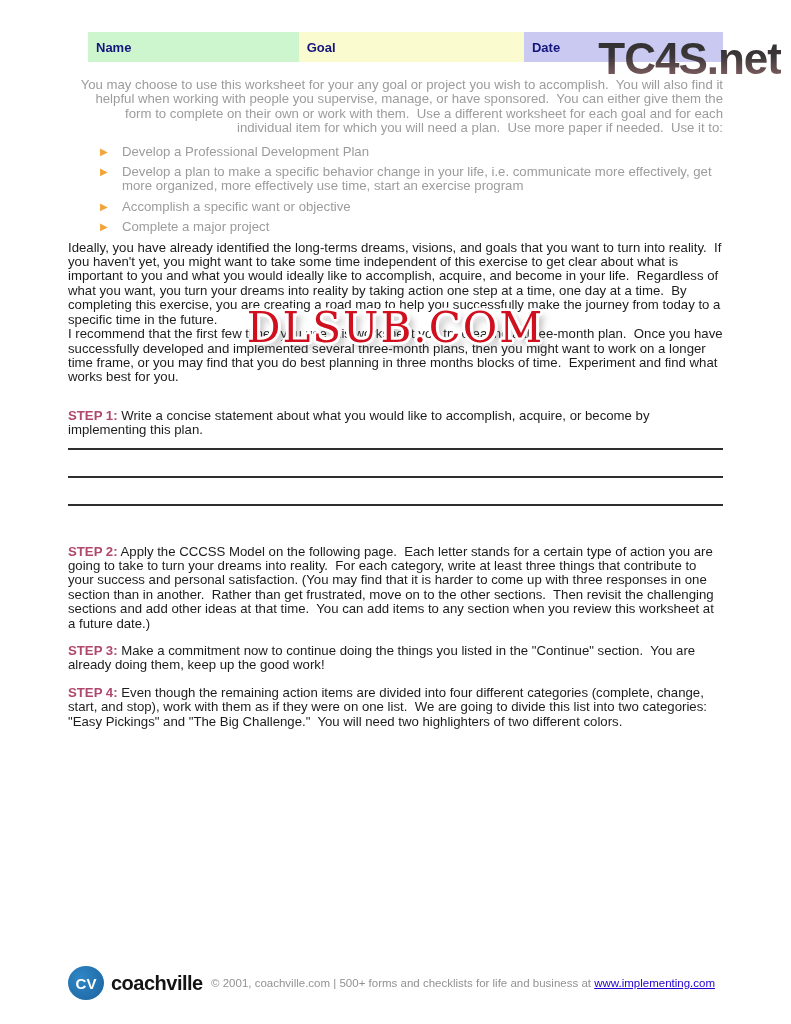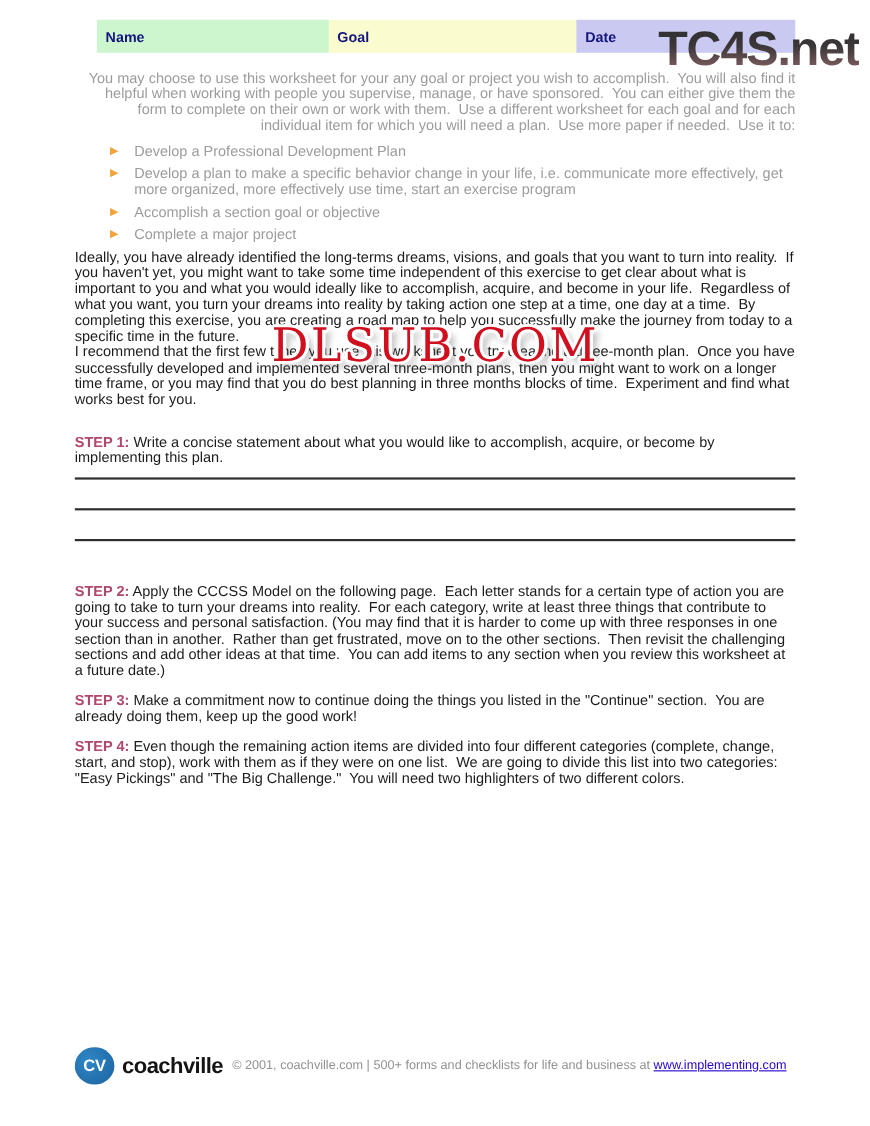--- a/index.html
+++ b/index.html
@@ -26,21 +26,21 @@
   }
 
   
   .title { margin-top:58px; text-align:center; color:#0e94c8; font-weight:bold;
            font-size:34px; line-height:48px; letter-spacing:0px; }
 
   
   .content { margin:0 68px; width:655px; }
 
   
-  .hdr-table { display:flex; height:30px; margin-top:18px;padding-left:20px; }
+  .hdr-table { display:flex; height:30px; margin-top:32px;padding-left:20px; }
   .hdr-cell { display:flex; align-items:center; padding-left:8px;
               font-size:13px; font-weight:bold; color:#15157e; }
   .cell-name { width:217px; background:#cdf6cf; }
   .cell-goal { width:232px; background:#fbfbd0; }
   .cell-date { width:205px; background:#c9c9f1; }
 
   
   p, .bullet-text { font-size:13.2px; line-height:14.4px; white-space:pre-wrap; }
   .gray { color:#9c9c9c; }
   .black { color:#1c1c1c; }
@@ -97,21 +97,21 @@
       <div class="bullet">
         <span class="bullet-arrow">▶</span>
         <span class="bullet-text">Develop a Professional Development Plan</span>
       </div>
       <div class="bullet">
         <span class="bullet-arrow">▶</span>
         <span class="bullet-text">Develop a plan to make a specific behavior change in your life, i.e. communicate more effectively, get more organized, more effectively use time, start an exercise program</span>
       </div>
       <div class="bullet">
         <span class="bullet-arrow">▶</span>
-        <span class="bullet-text">Accomplish a section goal or objective</span>
+        <span class="bullet-text">Accomplish a specific want or objective</span>
       </div>
       <div class="bullet">
         <span class="bullet-arrow">▶</span>
         <span class="bullet-text">Complete a major project</span>
       </div>
     </div>
 
     <p class="black p-body">Ideally, you have already identified the long-terms dreams, visions, and goals that you want to turn into reality.  If you haven't yet, you might want to take some time independent of this exercise to get clear about what is important to you and what you would ideally like to accomplish, acquire, and become in your life.  Regardless of what you want, you turn your dreams into reality by taking action one step at a time, one day at a time.  By completing this exercise, you are creating a road map to help you successfully make the journey from today to a specific time in the future.</p>
 
     <div class="para3-wrap">

